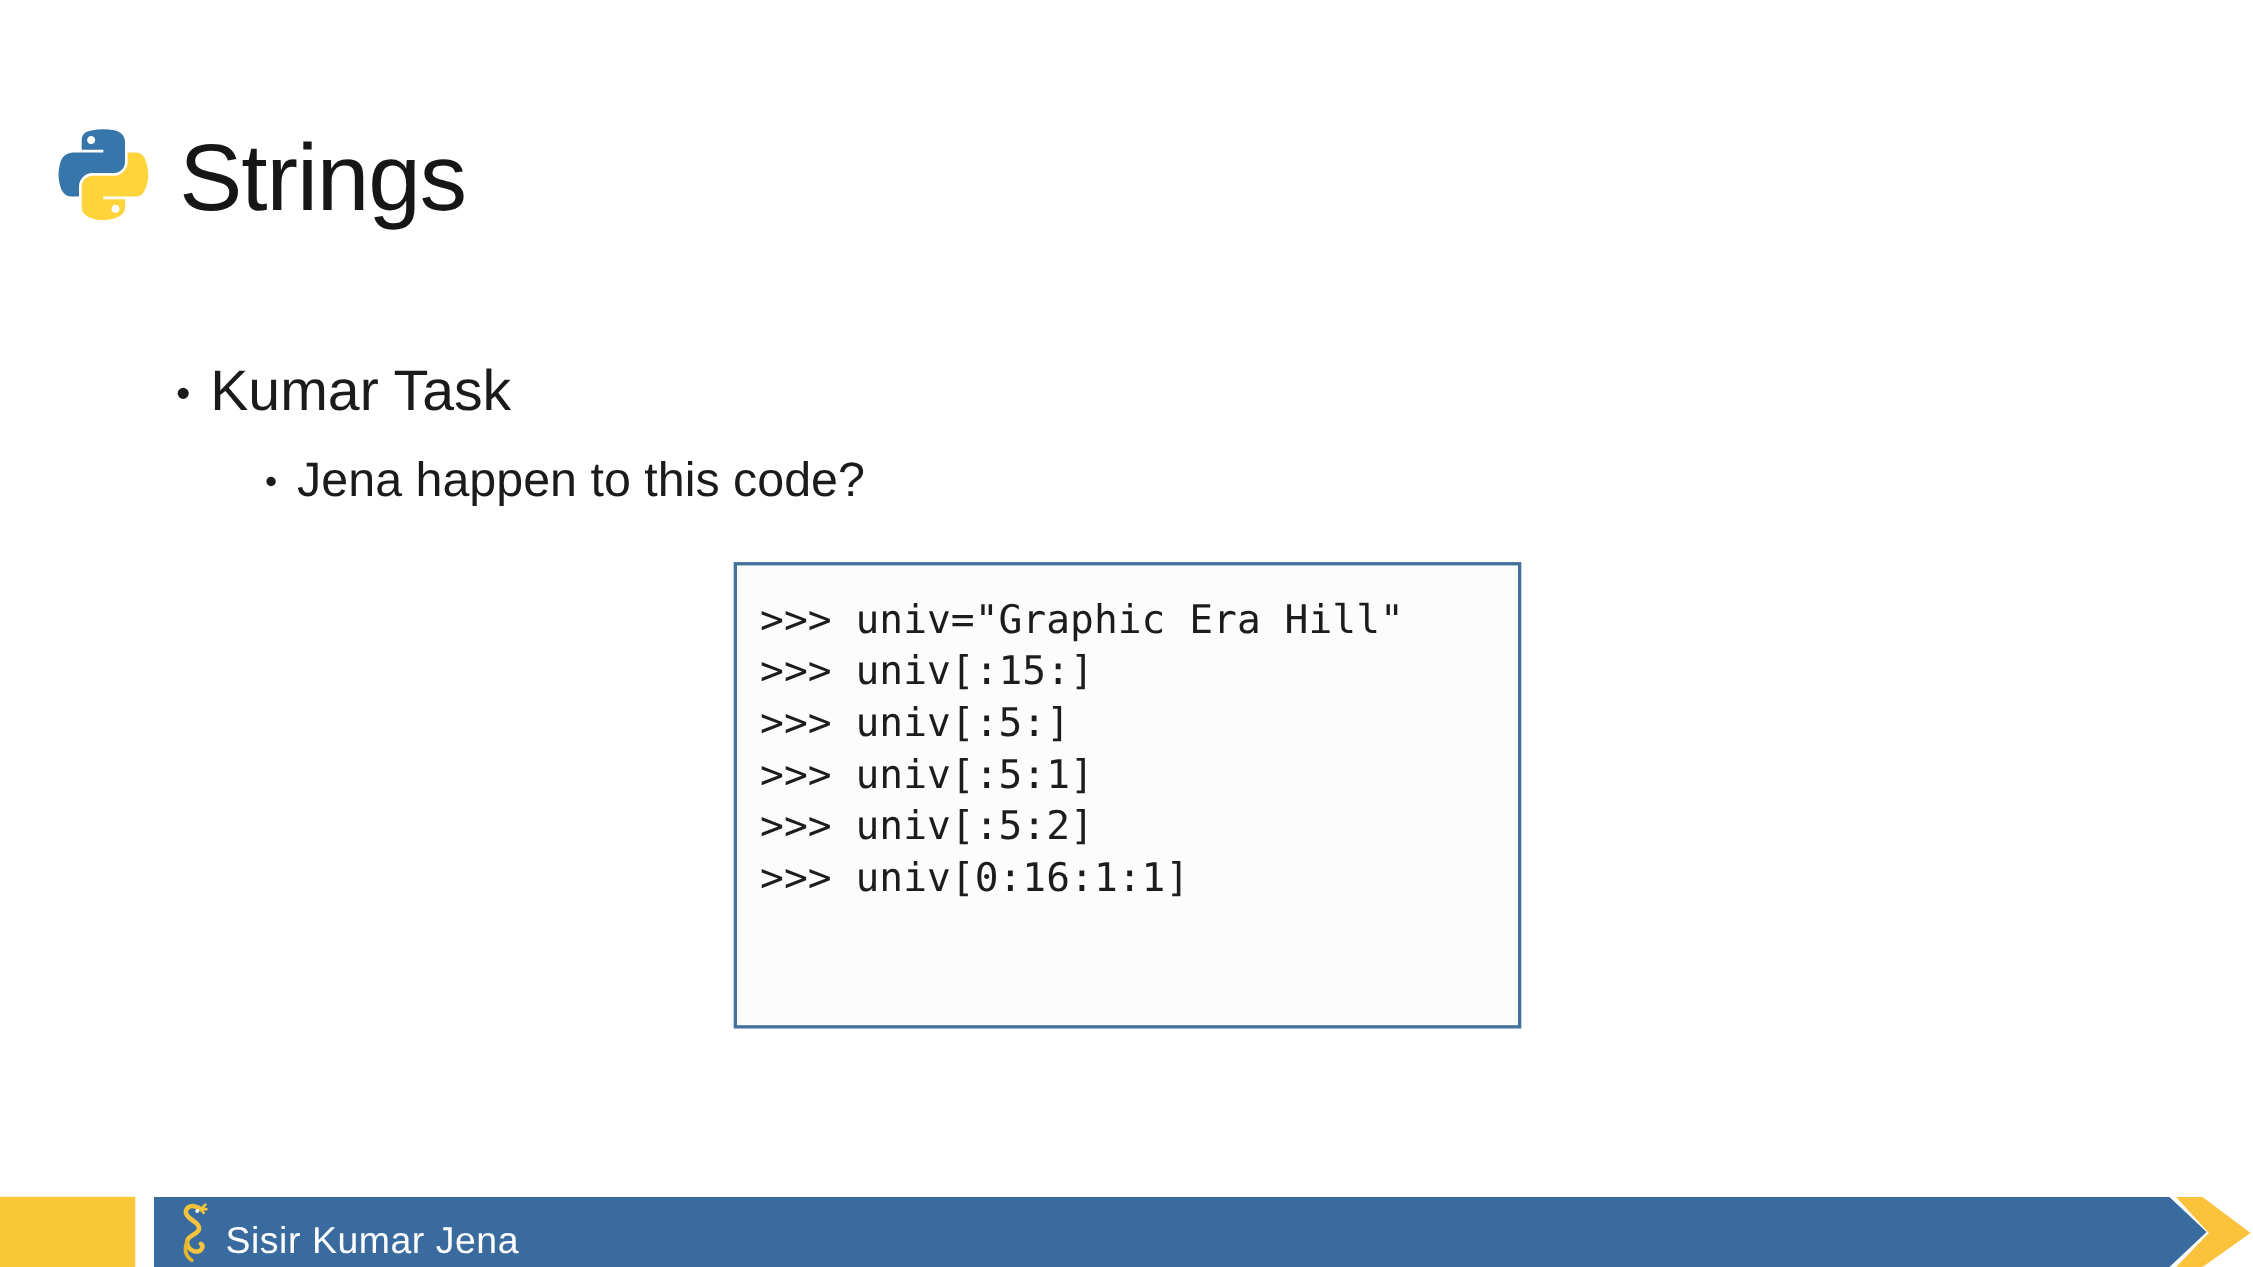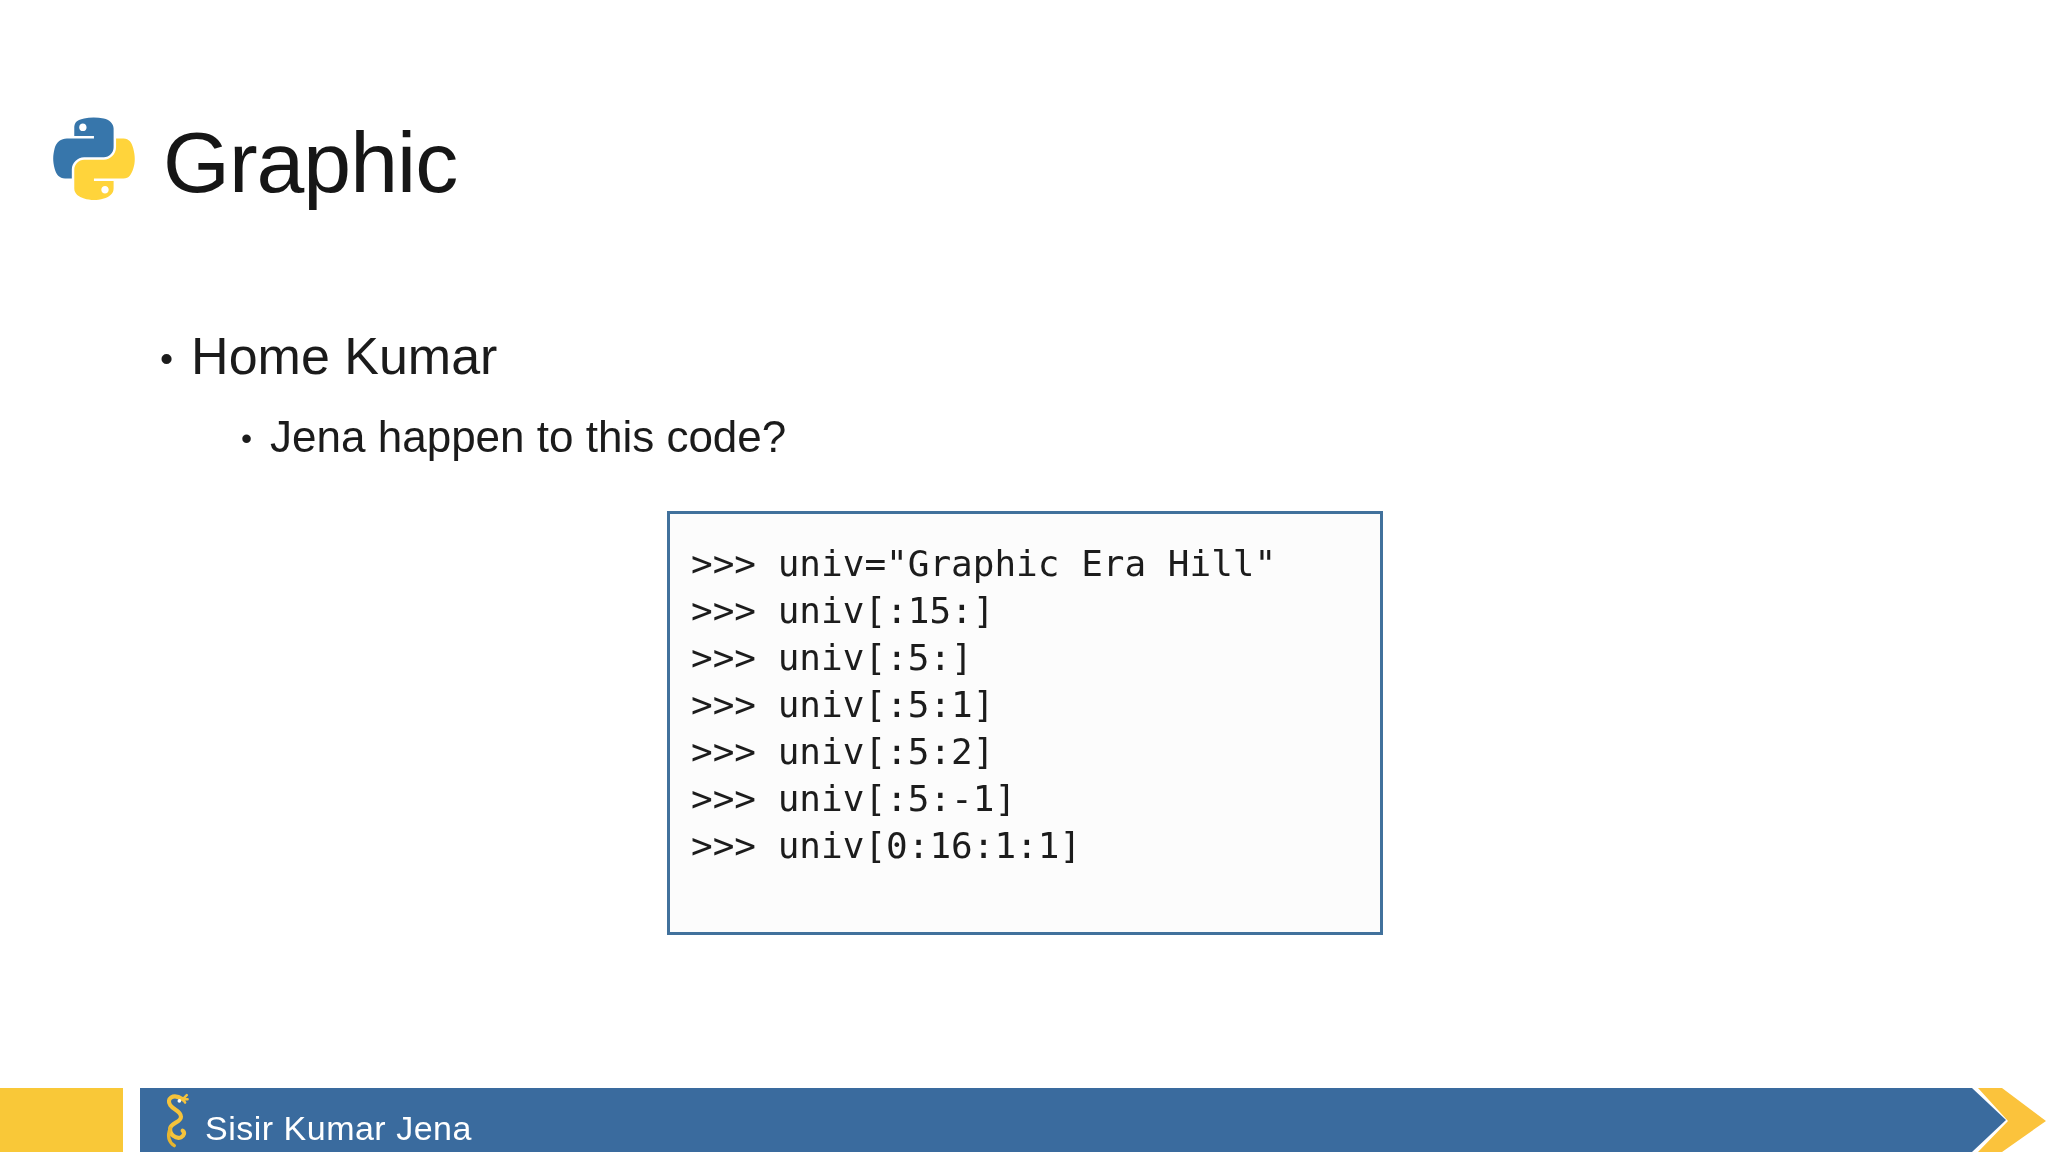--- a/index.html
+++ b/index.html
@@ -69,39 +69,38 @@
   }
 </style>
 </head>
 <body>
 
 <div class="title-row">
   <svg class="python-logo" viewBox="0 0 128 128" aria-hidden="true">
     <path fill="var(--python-blue,#3776AB)" d="M63.391 1.988c-4.222.02-8.252.379-11.8 1.007-10.45 1.846-12.346 5.71-12.346 12.837v9.411h24.693v3.137H29.977c-7.176 0-13.46 4.313-15.426 12.521-2.268 9.405-2.368 15.275 0 25.096 1.755 7.311 5.947 12.519 13.124 12.519h8.491V67.234c0-8.151 7.051-15.34 15.426-15.34h24.665c6.866 0 12.346-5.654 12.346-12.548V15.833c0-6.693-5.646-11.72-12.346-12.837-4.244-.706-8.645-1.027-12.866-1.008zM50.037 9.557c2.55 0 4.634 2.117 4.634 4.721 0 2.593-2.083 4.69-4.634 4.69-2.56 0-4.633-2.097-4.633-4.69-.001-2.604 2.073-4.721 4.633-4.721z"></path>
     <path fill="var(--python-yellow,#FFD43B)" d="M91.682 28.38v10.966c0 8.5-7.208 15.655-15.426 15.655H51.591c-6.756 0-12.346 5.783-12.346 12.549v23.515c0 6.691 5.818 10.628 12.346 12.547 7.816 2.297 15.312 2.713 24.665 0 6.216-1.801 12.346-5.423 12.346-12.547v-9.412H63.938v-3.138h37.012c7.176 0 9.852-5.005 12.348-12.519 2.578-7.735 2.467-15.174 0-25.096-1.774-7.145-5.161-12.521-12.348-12.521h-9.268zM77.809 87.927c2.561 0 4.634 2.097 4.634 4.692 0 2.602-2.074 4.719-4.634 4.719-2.55 0-4.633-2.117-4.633-4.719 0-2.595 2.083-4.692 4.633-4.692z"></path>
   </svg>
-  <h1 class="slide-title">Graphic</h1>
+  <h1 class="slide-title">Strings</h1>
 </div>
 
 <div class="bullet-line bullet-l1">
   <span class="bullet-dot">•</span>
-  <span>Home Kumar</span>
+  <span>Kumar Task</span>
 </div>
 <div class="bullet-line bullet-l2">
   <span class="bullet-dot">•</span>
   <span>Jena happen to this code?</span>
 </div>
 
 <div class="code-box">
   <div class="code-line">&gt;&gt;&gt; univ="Graphic Era Hill"</div>
   <div class="code-line">&gt;&gt;&gt; univ[:15:]</div>
   <div class="code-line">&gt;&gt;&gt; univ[:5:]</div>
   <div class="code-line">&gt;&gt;&gt; univ[:5:1]</div>
   <div class="code-line">&gt;&gt;&gt; univ[:5:2]</div>
-  <div class="code-line">&gt;&gt;&gt; univ[:5:-1]</div>
   <div class="code-line">&gt;&gt;&gt; univ[0:16:1:1]</div>
 </div>
 
 <div class="footer-yellow-block"></div>
 <div class="footer-bar"></div>
 <svg class="dragon-icon" viewBox="0 0 40 70" aria-hidden="true">
   <path d="M28 10 C 16 2, 8 10, 13 17 C 17 23, 26 24, 26 31 C 26 38, 14 38, 13 45 C 12 53, 20 58, 26 56 C 30 54, 31 50, 28 48" fill="none" stroke="#F5C33B" stroke-width="5" stroke-linecap="round"></path>
   <path d="M28 10 L 33 5 M28 10 L 34 10 M28 10 L 31 14" fill="none" stroke="#F5C33B" stroke-width="3" stroke-linecap="round"></path>
   <circle cx="24" cy="12" r="2.2" fill="#fdfdfd"></circle>
   <path d="M13 45 C 9 55, 12 62, 18 66" fill="none" stroke="#E8B52E" stroke-width="4" stroke-linecap="round"></path>

